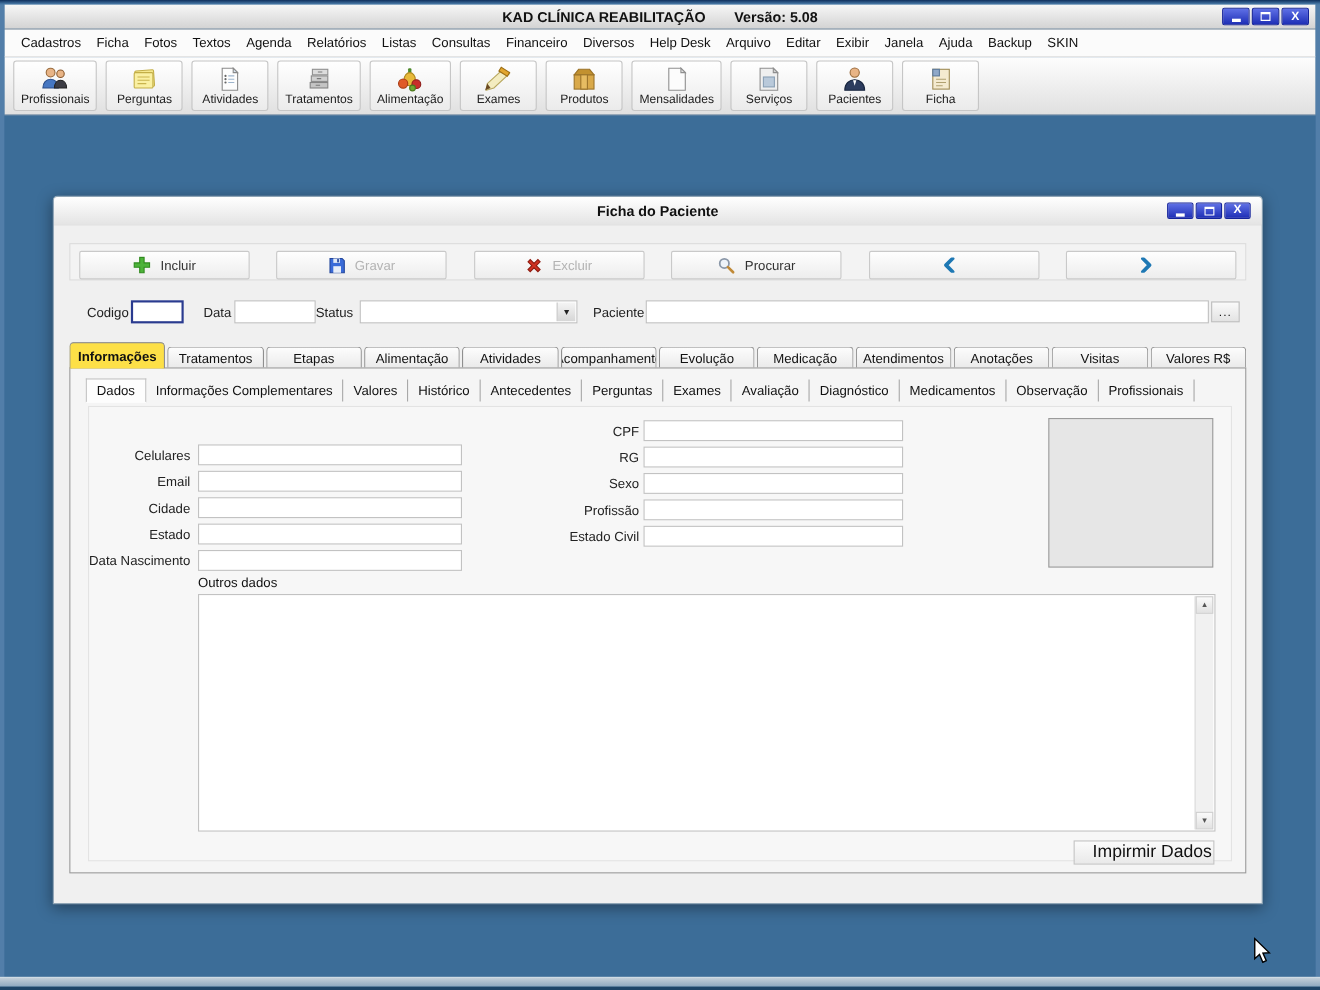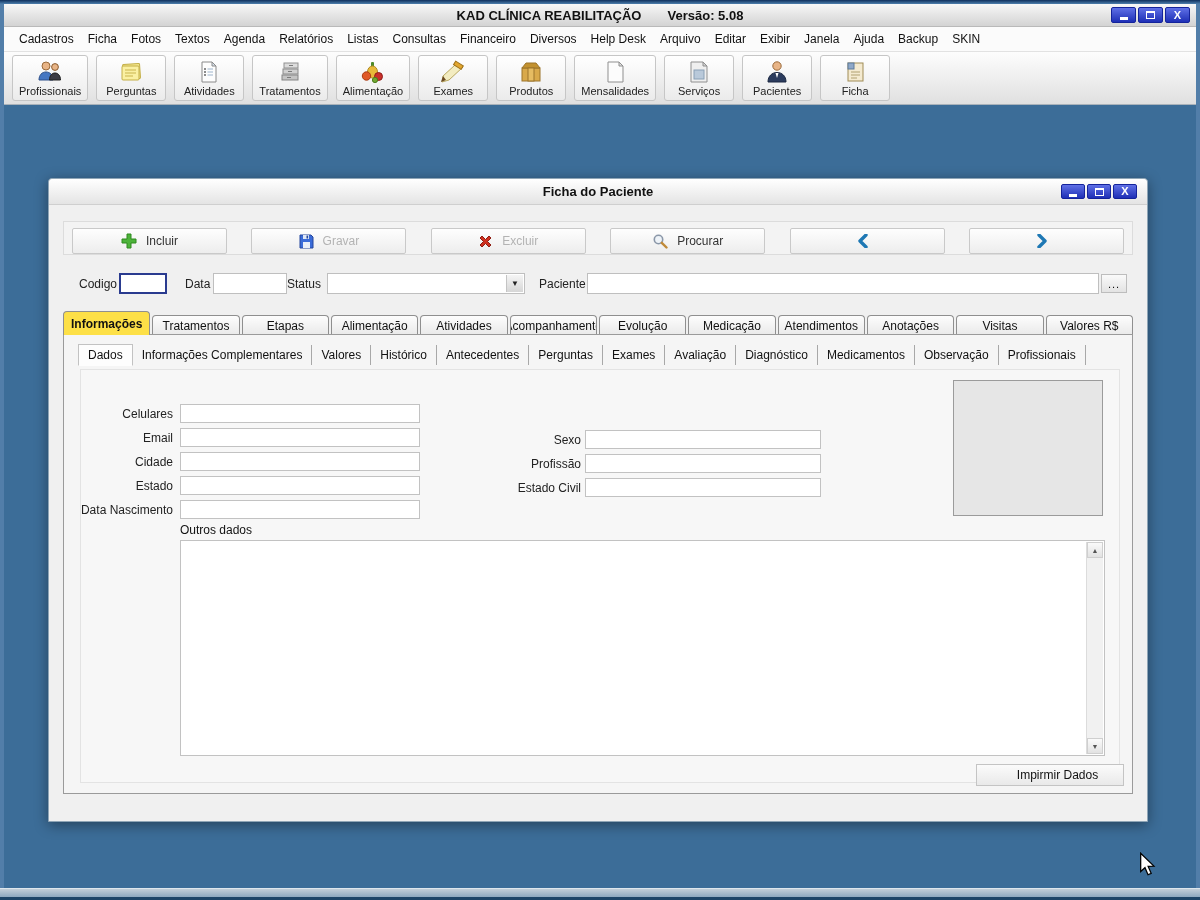--- a/index.html
+++ b/index.html
@@ -103,23 +103,23 @@
   .outros-label { position:absolute; left:99px; top:153px; }
   .outros-area { position:absolute; left:99px; top:170px; width:925px; height:216px;
                  background:#fff; border:1px solid #c2c2c2; }
   .vscroll { position:absolute; right:1px; top:1px; bottom:1px; width:17px; background:#f1f1f1;
              border-left:1px solid #dcdcdc; }
   .vs-btn { position:absolute; left:0; right:0; height:16px; background:linear-gradient(#fafafa,#e2e2e2);
             border:1px solid #cfcfcf; display:flex; align-items:center; justify-content:center;
             font-size:7px; color:#555; cursor:pointer; }
   .vs-up { top:0; } .vs-down { bottom:0; }
 
-  .print-btn { position:absolute; left:895px; top:394px; width:148px; height:22px;
+  .print-btn { position:absolute; left:895px; top:394px; width:128px; height:22px;
                border:1px solid #c4c4c4; background:linear-gradient(#fbfbfb,#e9e9e9);
-               display:flex; align-items:center; justify-content:center; font-size:12px; cursor:pointer;padding-left:15px; }
+               display:flex; align-items:center; justify-content:center; font-size:16px; cursor:pointer;padding-left:15px; }
 
   .cursor { position:absolute; left:1138px; top:852px; z-index:99; }
 </style>
 </head>
 <body>
 
 <div class="frame-top"></div>
 <div class="frame-left"></div>
 <div class="frame-right"></div>
 <div class="frame-bottom"></div>
@@ -394,20 +394,28 @@
       </div>
       <div class="field" style="left:0;top:82px;width:340px">
         <span class="lab" style="right:248px">Cidade</span>
         <input style="left: 99px; width: 240px;" value="">
       </div>
       <div class="field" style="left:0;top:130px;width:340px">
         <span class="lab" style="right:248px">Data Nascimento</span>
         <input style="left: 99px; width: 240px;" value="">
       </div>
 
+      <div class="field" style="left:420px;top:12px;width:320px">
+        <span class="lab" style="right:240px">CPF</span>
+        <input style="left: 84px; width: 236px;" value="">
+      </div>
+      <div class="field" style="left:420px;top:36px;width:320px">
+        <span class="lab" style="right:240px">RG</span>
+        <input style="left: 84px; width: 236px;" value="">
+      </div>
       <div class="field" style="left:420px;top:60px;width:320px">
         <span class="lab" style="right:240px">Sexo</span>
         <input style="left: 84px; width: 236px;" value="">
       </div>
       <div class="field" style="left:420px;top:84px;width:320px">
         <span class="lab" style="right:240px">Profissão</span>
         <input style="left: 84px; width: 236px;" value="">
       </div>
       <div class="field" style="left:420px;top:108px;width:320px">
         <span class="lab" style="right:240px">Estado Civil</span>

